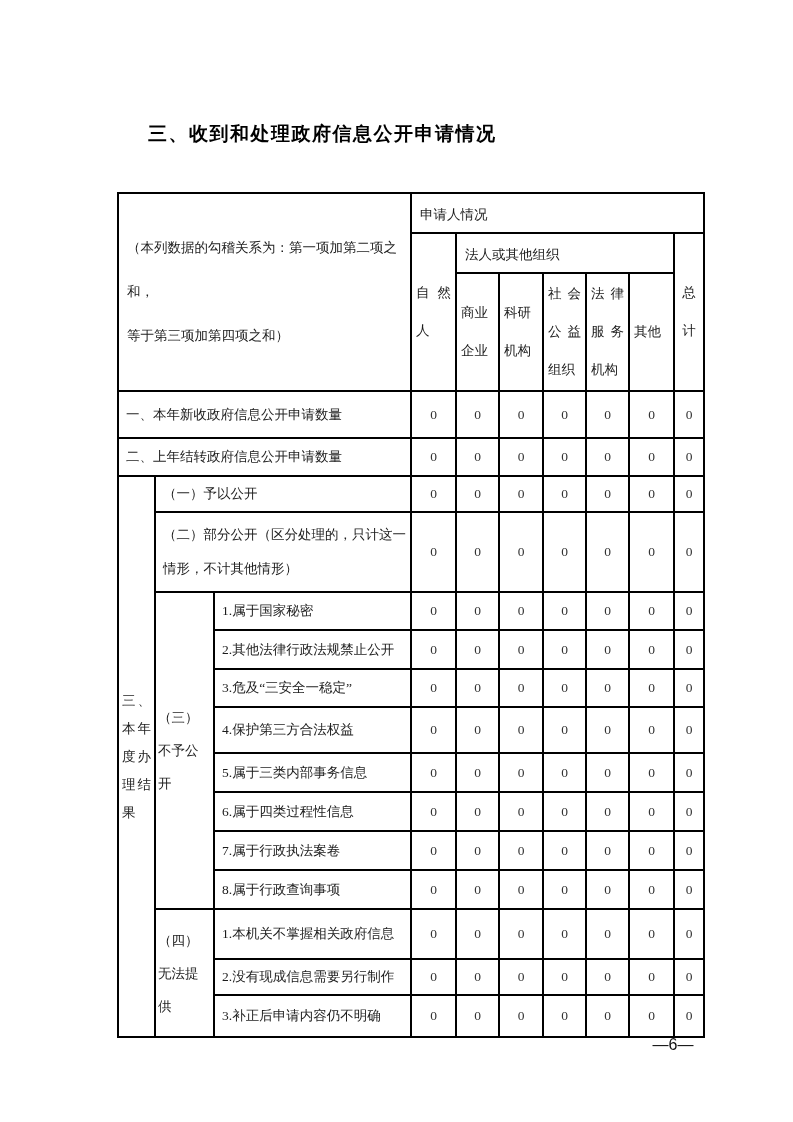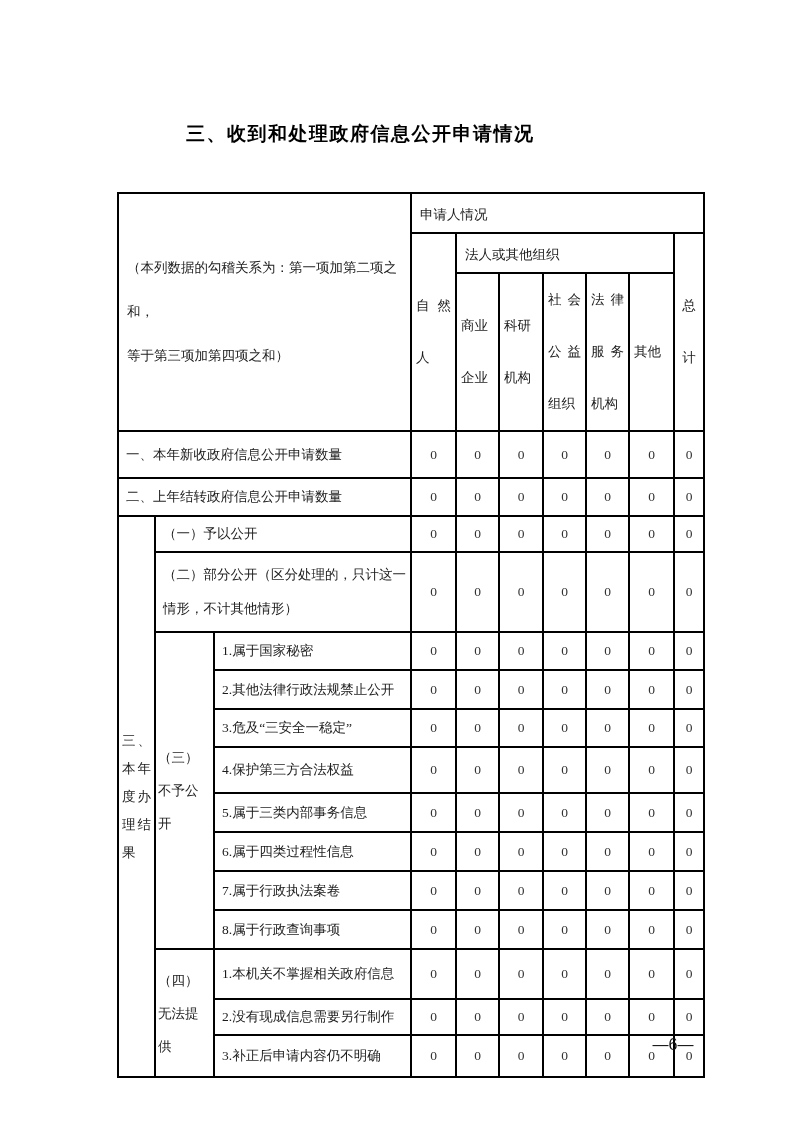--- a/index.html
+++ b/index.html
@@ -9,35 +9,34 @@
     font-family: "Liberation Serif", "DejaVu Serif", serif;
     color: #1c1c1c;
   }
   .page { position: relative; width: 793px; height: 1122px; background: #fff; overflow: hidden; }
 
   .title {
     position: absolute; left: 148px; top: 121px;
     font-family: "Liberation Sans", "DejaVu Sans", sans-serif;
     font-weight: bold; font-size: 19px; letter-spacing: 1.5px; color: #000;
     white-space: nowrap;
-    margin-left: 38px;
   }
 
   table.report {
     position: absolute; left: 117px; top: 192px; width: 588px;
     border-collapse: collapse; table-layout: fixed;
   }
   table.report td {
     border: 2px solid #000; font-size: 13.5px; overflow: hidden;
     word-break: break-all;
   }
 
   .note { vertical-align: middle; text-align: left; padding: 0 6px 0 8px; line-height: 44px; }
   .hgroup { vertical-align: bottom; text-align: left; padding: 12px 2px 8px 8px; }
-  .chdr { vertical-align: middle; text-align: left; padding: 0 4px; line-height: 52px; border-radius: 21px; }
+  .chdr { vertical-align: middle; text-align: left; padding: 0 4px; line-height: 38px; border-radius: 21px; }
   .chdr.just { text-align: justify; text-justify: inter-character; }
   .chdr.total { text-align: center; padding: 0 1px; }
   .lbl { vertical-align: middle; text-align: left; padding: 0 4px 0 7px; line-height: 34px; margin-top: 12px; }
   .vlabel { vertical-align: middle; text-align: justify; text-justify: inter-character; padding: 16px 3px; line-height: 28px; font-size: 13px; }
   .sec { vertical-align: middle; text-align: left; padding: 0 2px; line-height: 33px; font-size: 13px; }
   .v { text-align: center; vertical-align: middle; color: #333; font-size: 14px; }
 
   .pageno {
     position: absolute; left: 645px; top: 1036px; width: 56px; text-align: center;
     font-family: "Liberation Sans", "DejaVu Sans", sans-serif; font-size: 16px; color: #111;

